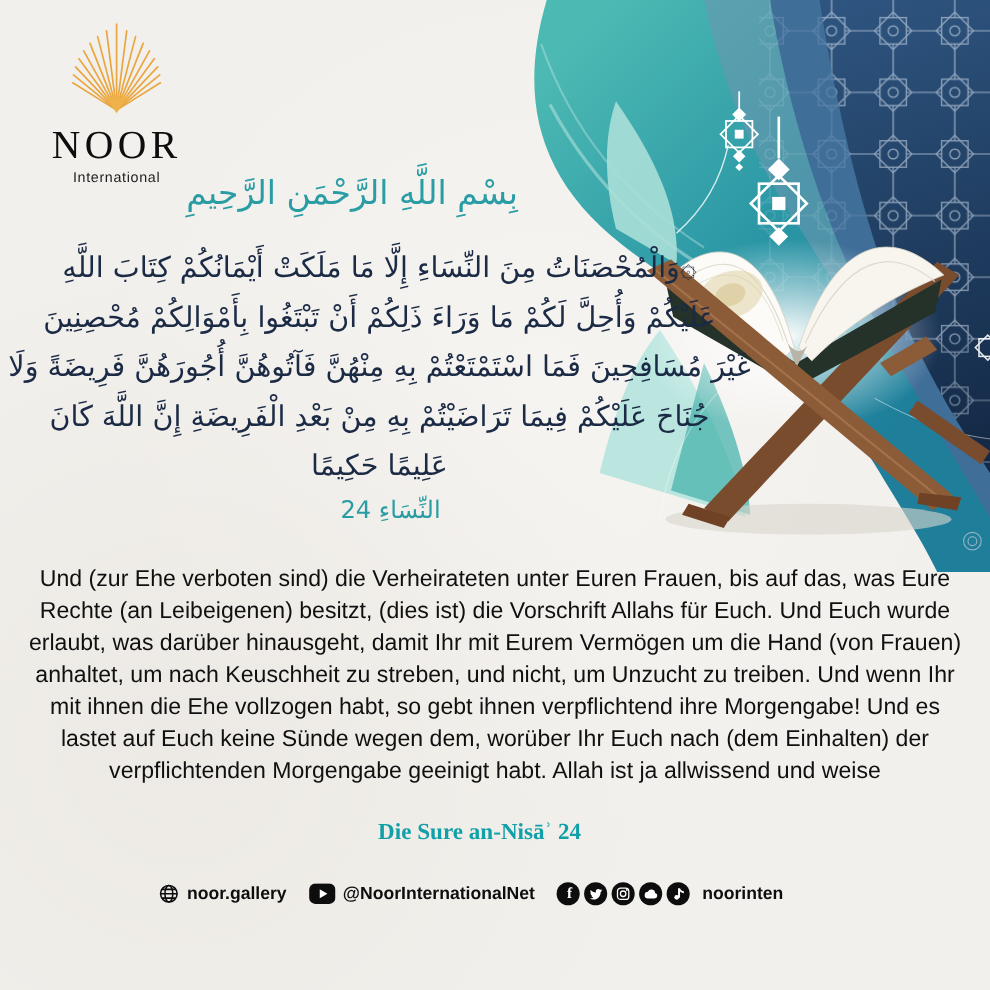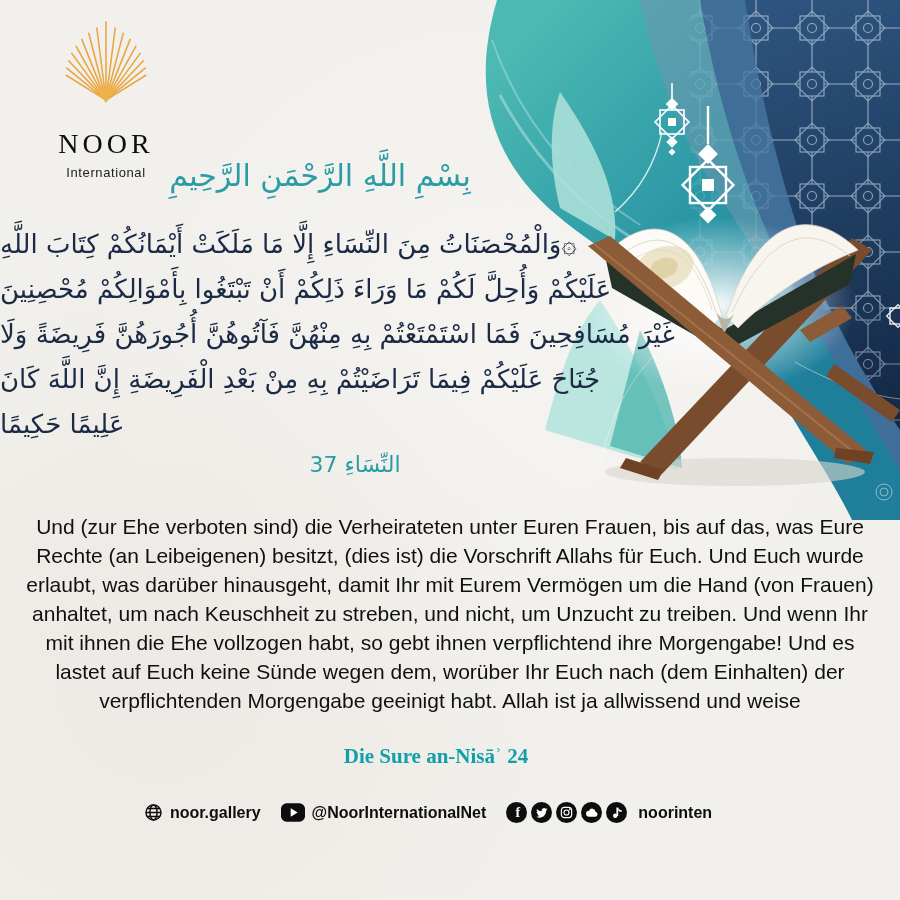--- a/index.html
+++ b/index.html
@@ -7,26 +7,26 @@
     position:relative;width:900px;height:900px;overflow:hidden;
     background:#f2f0ec;
     background-image:radial-gradient(circle at 18% 75%, #edeae5 0%, rgba(237,234,229,0) 45%),
                      radial-gradient(circle at 55% 40%, #f6f4f1 0%, rgba(246,244,241,0) 55%);
     font-family:"Liberation Sans",sans-serif;
   }
   .bg-art{position:absolute;left:380px;top:0;width:520px;height:520px;}
   
   .logo{position:absolute;left:18px;top:16px;width:176px;text-align:center;}
   .fan{display:block;margin:0 auto;width:104px;height:90px;}
-  .brand-name{font-family:"Liberation Serif","DejaVu Serif",serif;font-size:28px;letter-spacing:4px;color:#0d0d0d;line-height:40px;margin-top:18px;}
+  .brand-name{font-family:"Liberation Serif","DejaVu Serif",serif;font-size:36px;letter-spacing:4px;color:#0d0d0d;line-height:40px;margin-top:6px;}
   .brand-sub{font-size:13px;color:#1c1c1c;letter-spacing:.6px;margin-top:1px;}
   
   .bismillah{position:absolute;left:10px;top:158px;width:620px;text-align:center;
     font-family:"DejaVu Sans",sans-serif;font-size:30px;color:#2a9da4;}
-  .verse{position:absolute;left:0;top:222px;width:690px;text-align:left;
+  .verse{position:absolute;left:0;top:222px;width:690px;text-align:center;
     font-family:"DejaVu Sans",sans-serif;font-size:26px;line-height:45px;color:#1b2a45;}
   .verse .vline{white-space:nowrap;}
   .verse-ref{position:absolute;left:10px;top:452px;width:690px;text-align:center;
     font-family:"DejaVu Sans",sans-serif;font-size:22px;color:#2a9da4;}
   
   .translation{position:absolute;left:22px;top:512px;width:856px;text-align:center;
     font-size:21px;line-height:29px;font-weight:normal;color:#101010;}
   .source{position:absolute;left:0;top:744px;width:872px;text-align:center;
     font-family:"Liberation Serif","DejaVu Serif",serif;font-weight:bold;font-size:21px;color:#11a0a8;}
   
@@ -168,21 +168,21 @@
   <div class="bismillah" dir="rtl">بِسْمِ اللَّهِ الرَّحْمَنِ الرَّحِيمِ</div>
 
   <div class="verse" dir="rtl">
     <div class="vline">۞وَالْمُحْصَنَاتُ مِنَ النِّسَاءِ إِلَّا مَا مَلَكَتْ أَيْمَانُكُمْ كِتَابَ اللَّهِ</div>
     <div class="vline">عَلَيْكُمْ وَأُحِلَّ لَكُمْ مَا وَرَاءَ ذَلِكُمْ أَنْ تَبْتَغُوا بِأَمْوَالِكُمْ مُحْصِنِينَ</div>
     <div class="vline">غَيْرَ مُسَافِحِينَ فَمَا اسْتَمْتَعْتُمْ بِهِ مِنْهُنَّ فَآتُوهُنَّ أُجُورَهُنَّ فَرِيضَةً وَلَا</div>
     <div class="vline">جُنَاحَ عَلَيْكُمْ فِيمَا تَرَاضَيْتُمْ بِهِ مِنْ بَعْدِ الْفَرِيضَةِ إِنَّ اللَّهَ كَانَ</div>
     <div class="vline">عَلِيمًا حَكِيمًا</div>
   </div>
 
-  <div class="verse-ref" dir="rtl">النِّسَاءِ 37</div>
+  <div class="verse-ref" dir="rtl">النِّسَاءِ 24</div>
 
   <div class="translation">Und (zur Ehe verboten sind) die Verheirateten unter Euren Frauen, bis auf das, was Eure Rechte (an Leibeigenen) besitzt, (dies ist) die Vorschrift Allahs für Euch. Und Euch wurde erlaubt, was darüber hinausgeht, damit Ihr mit Eurem Vermögen um die Hand (von Frauen) anhaltet, um nach Keuschheit zu streben, und nicht, um Unzucht zu treiben. Und wenn Ihr mit ihnen die Ehe vollzogen habt, so gebt ihnen verpflichtend ihre Morgengabe! Und es lastet auf Euch keine Sünde wegen dem, worüber Ihr Euch nach (dem Einhalten) der verpflichtenden Morgengabe geeinigt habt. Allah ist ja allwissend und weise</div>
   <div class="source">Die Sure an-Nisāʾ 24</div>
 
   <div class="footer">
     <div class="f-item">
       <svg width="19" height="19" viewBox="0 0 24 24">
         <g stroke="#0d0d0d" stroke-width="1.8" fill="none">
           <circle cx="12" cy="12" r="9.5"></circle>
           <ellipse cx="12" cy="12" rx="4.5" ry="9.5"></ellipse>

